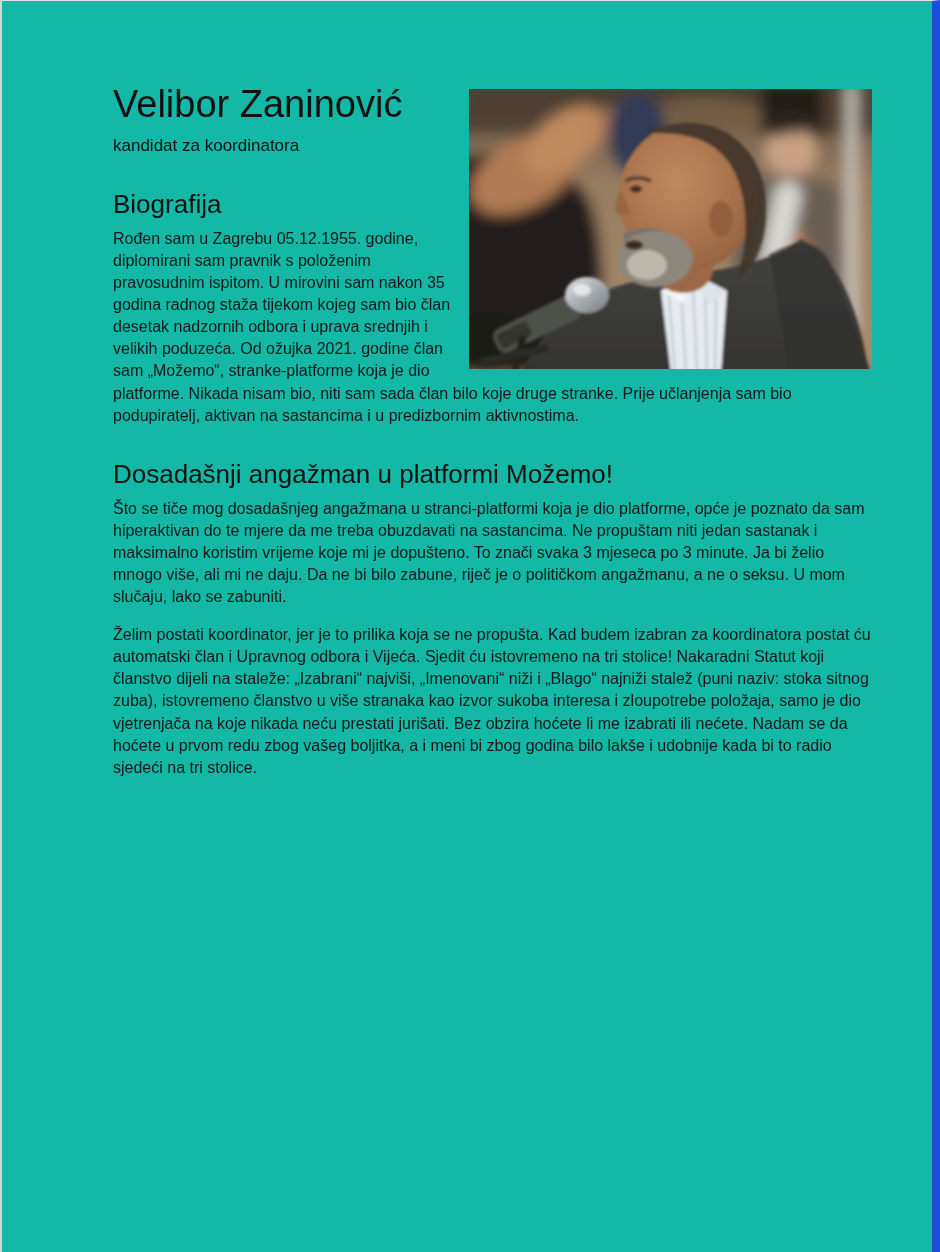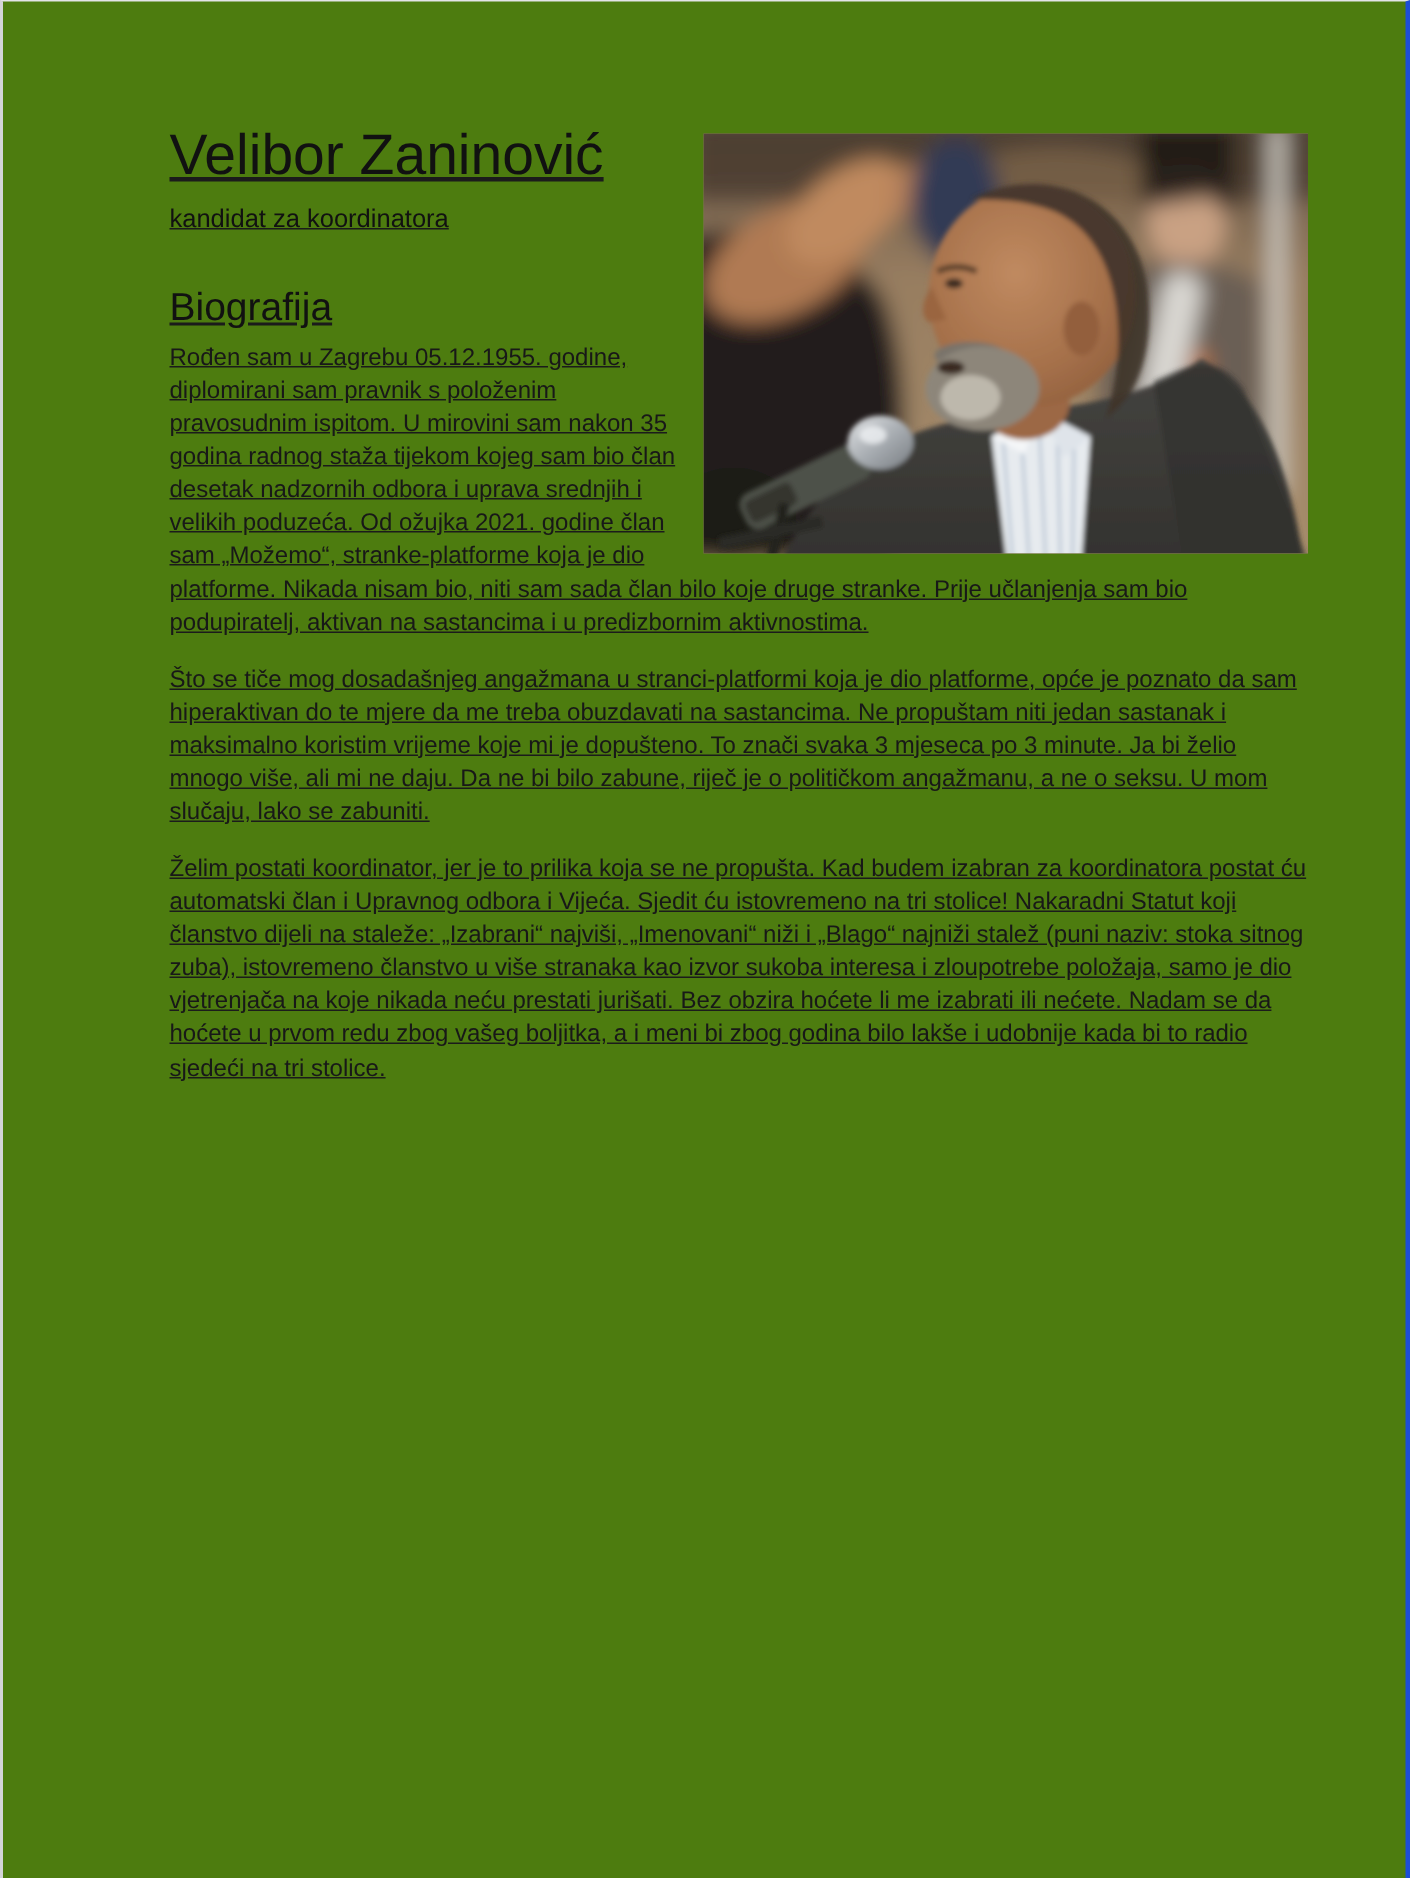--- a/index.html
+++ b/index.html
@@ -5,26 +5,25 @@
   html,body{margin:0;padding:0;}
   body{
     width:940px;height:1252px;
     background:#ffffff;
     font-family:"Liberation Sans","DejaVu Sans",sans-serif;
     color:#1b1b1b;
     overflow:hidden;
   }
   .page{
     position:absolute;inset:0;
-    background:#4d7c0f;
+    background:#14b8a6;
     border-left:2px solid #d4d4d8;
-    border-right:3px solid #1d4ed8;
+    border-right:8px solid #1d4ed8;
     border-top:1px solid #e4e4e7;
     box-sizing:border-box;
-    text-decoration:underline;
   }
   .content{
     margin:82px 0 0 111px;
     width:759px;
   }
   .photo{
     float:right;
     width:403px;height:280px;
     margin:6px 0 10px 10px;
     overflow:hidden;
@@ -145,18 +144,19 @@
         </g>
       </svg>
     </div>
 
     <h1 class="title">Velibor Zaninović</h1>
     <p class="subtitle">kandidat za koordinatora</p>
 
     <h2 class="section-heading">Biografija</h2>
     <p class="body-text">Rođen sam u Zagrebu 05.12.1955. godine, diplomirani sam pravnik s položenim pravosudnim ispitom. U mirovini sam nakon 35 godina radnog staža tijekom kojeg sam bio član desetak nadzornih odbora i uprava srednjih i velikih poduzeća. Od ožujka 2021. godine član sam „Možemo“, stranke-platforme koja je dio platforme. Nikada nisam bio, niti sam sada član bilo koje druge stranke. Prije učlanjenja sam bio podupiratelj, aktivan na sastancima i u predizbornim aktivnostima.</p>
 
+    <h2 class="section-heading">Dosadašnji angažman u platformi Možemo!</h2>
     <p class="body-text">Što se tiče mog dosadašnjeg angažmana u stranci-platformi koja je dio platforme, opće je poznato da sam hiperaktivan do te mjere da me treba obuzdavati na sastancima. Ne propuštam niti jedan sastanak i maksimalno koristim vrijeme koje mi je dopušteno. To znači svaka 3 mjeseca po 3 minute. Ja bi želio mnogo više, ali mi ne daju. Da ne bi bilo zabune, riječ je o političkom angažmanu, a ne o seksu. U mom slučaju, lako se zabuniti.</p>
 
     <p class="body-text">Želim postati koordinator, jer je to prilika koja se ne propušta. Kad budem izabran za koordinatora postat ću automatski član i Upravnog odbora i Vijeća. Sjedit ću istovremeno na tri stolice! Nakaradni Statut koji članstvo dijeli na staleže: „Izabrani“ najviši, „Imenovani“ niži i „Blago“ najniži stalež (puni naziv: stoka sitnog zuba), istovremeno članstvo u više stranaka kao izvor sukoba interesa i zloupotrebe položaja, samo je dio vjetrenjača na koje nikada neću prestati jurišati. Bez obzira hoćete li me izabrati ili nećete. Nadam se da hoćete u prvom redu zbog vašeg boljitka, a i meni bi zbog godina bilo lakše i udobnije kada bi to radio sjedeći na tri stolice.</p>
 
   </div>
 </div>
 
 </body></html>

